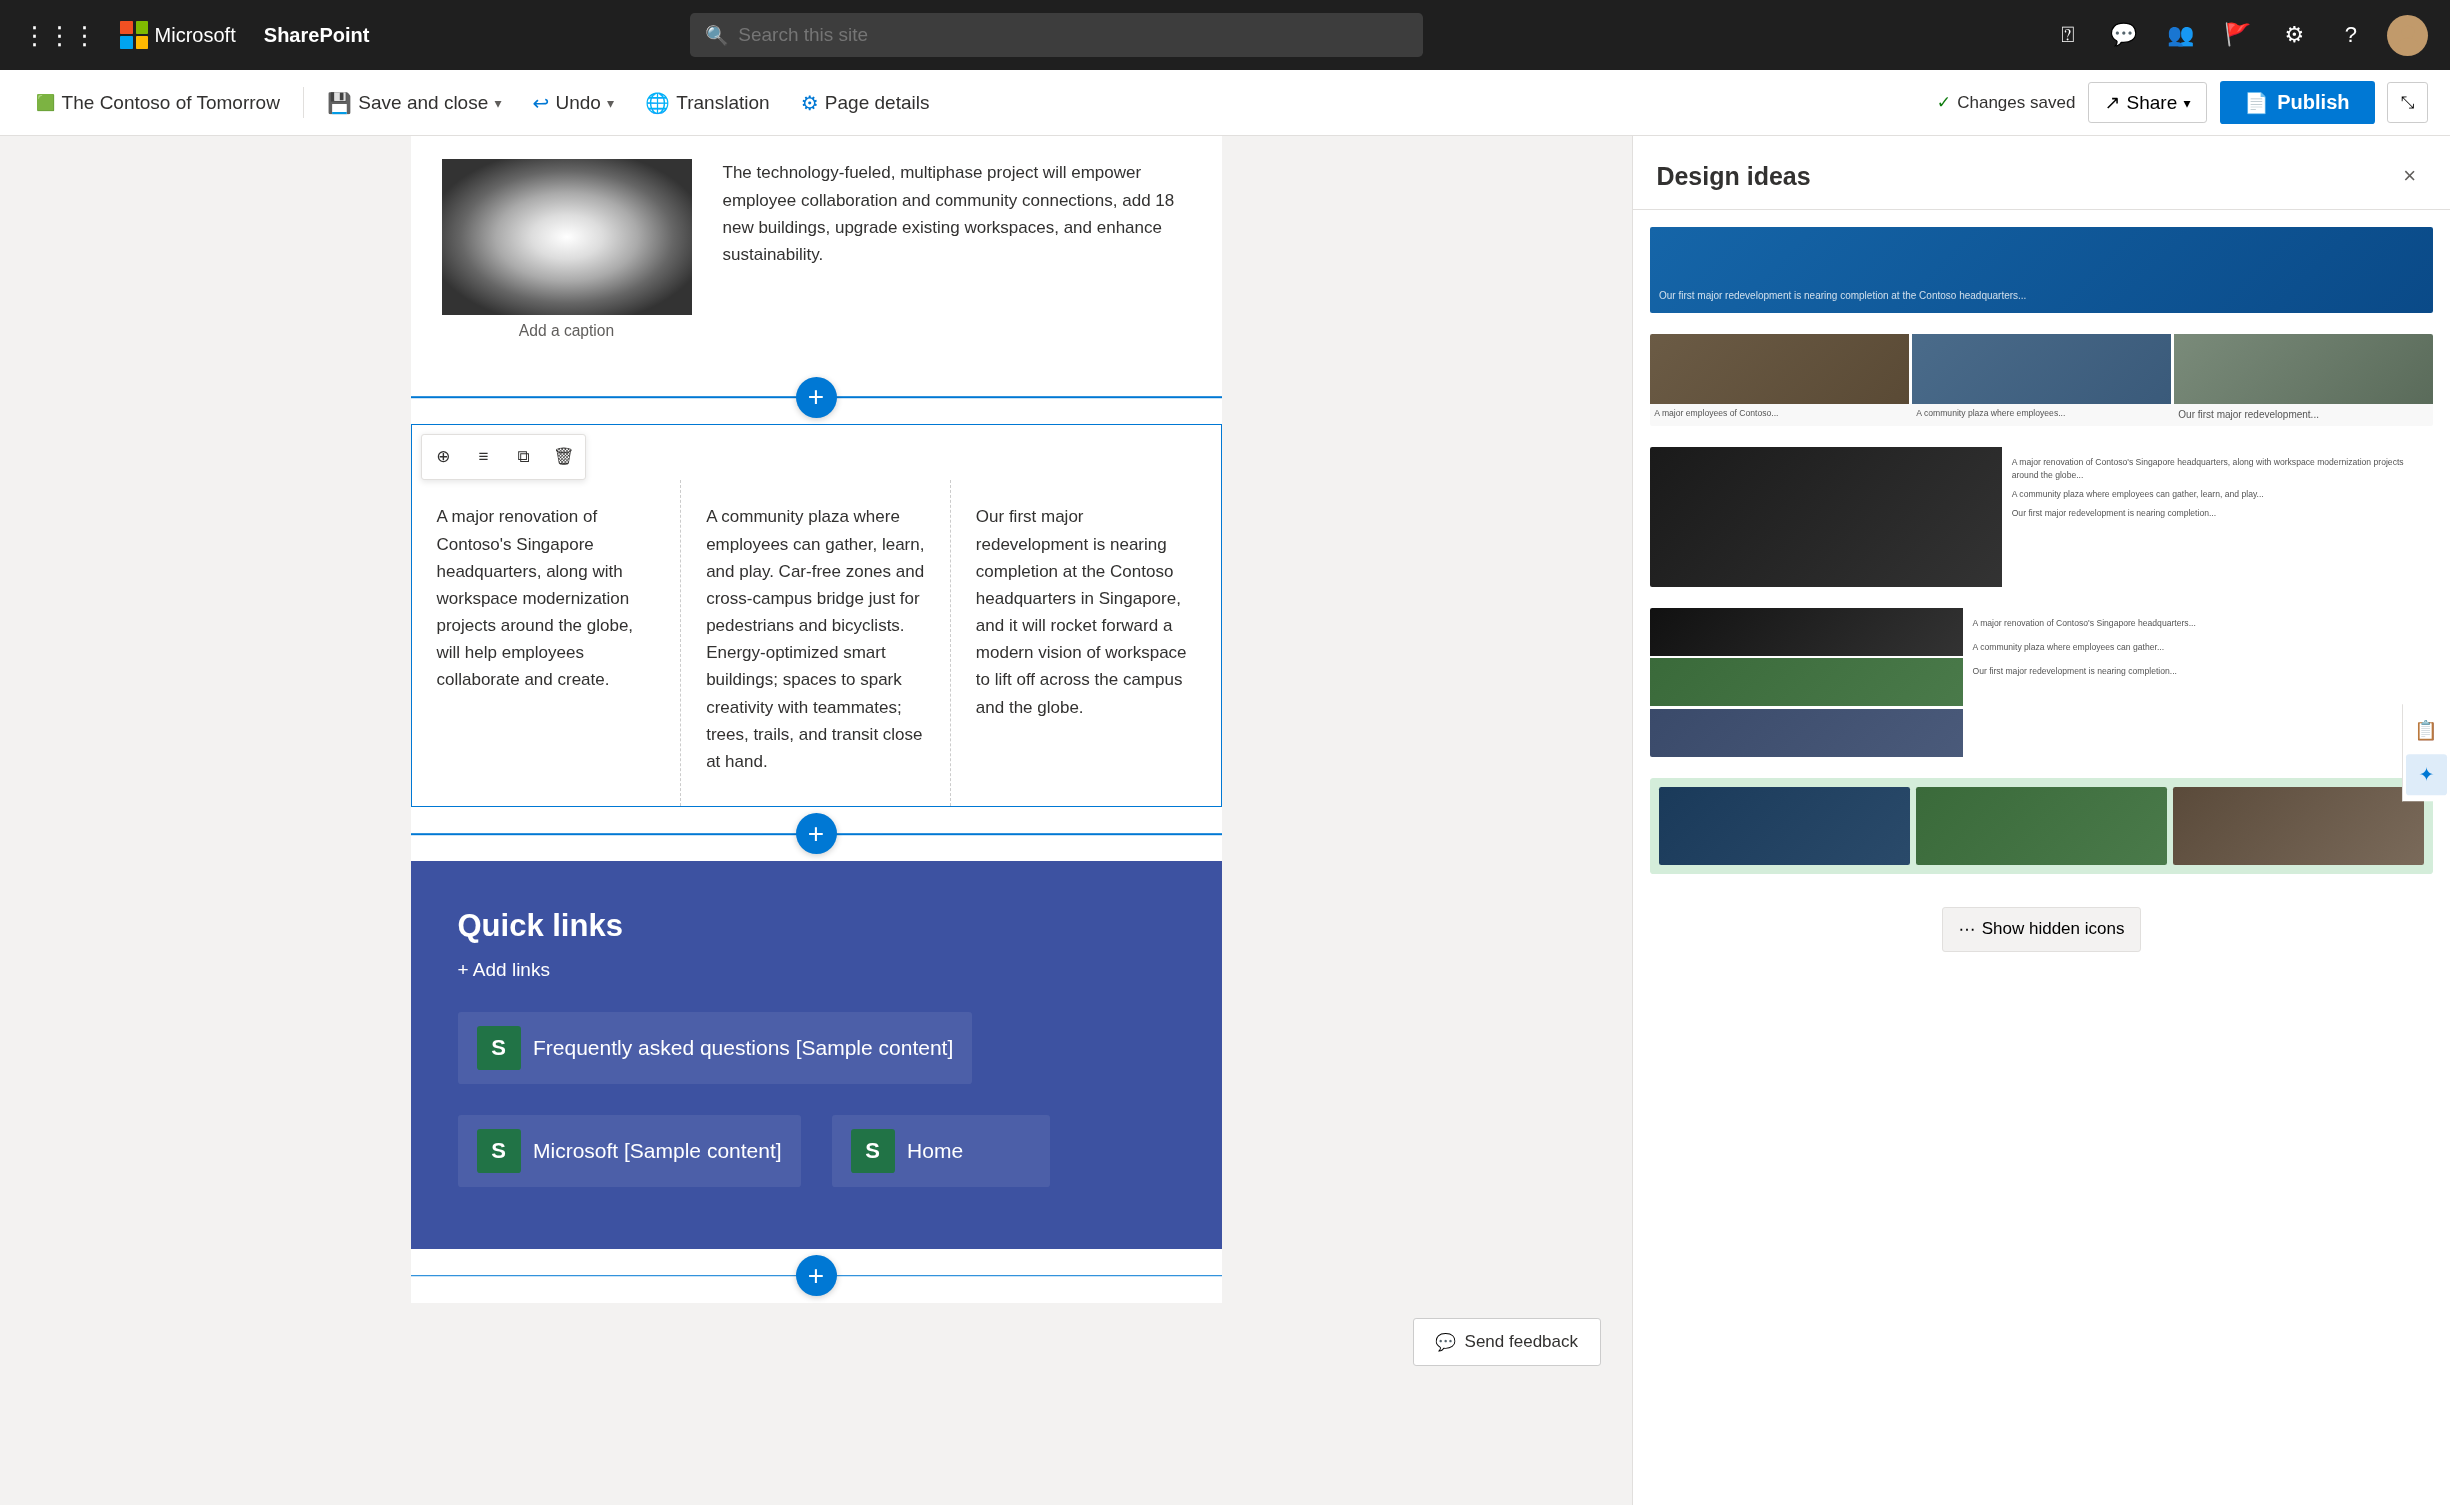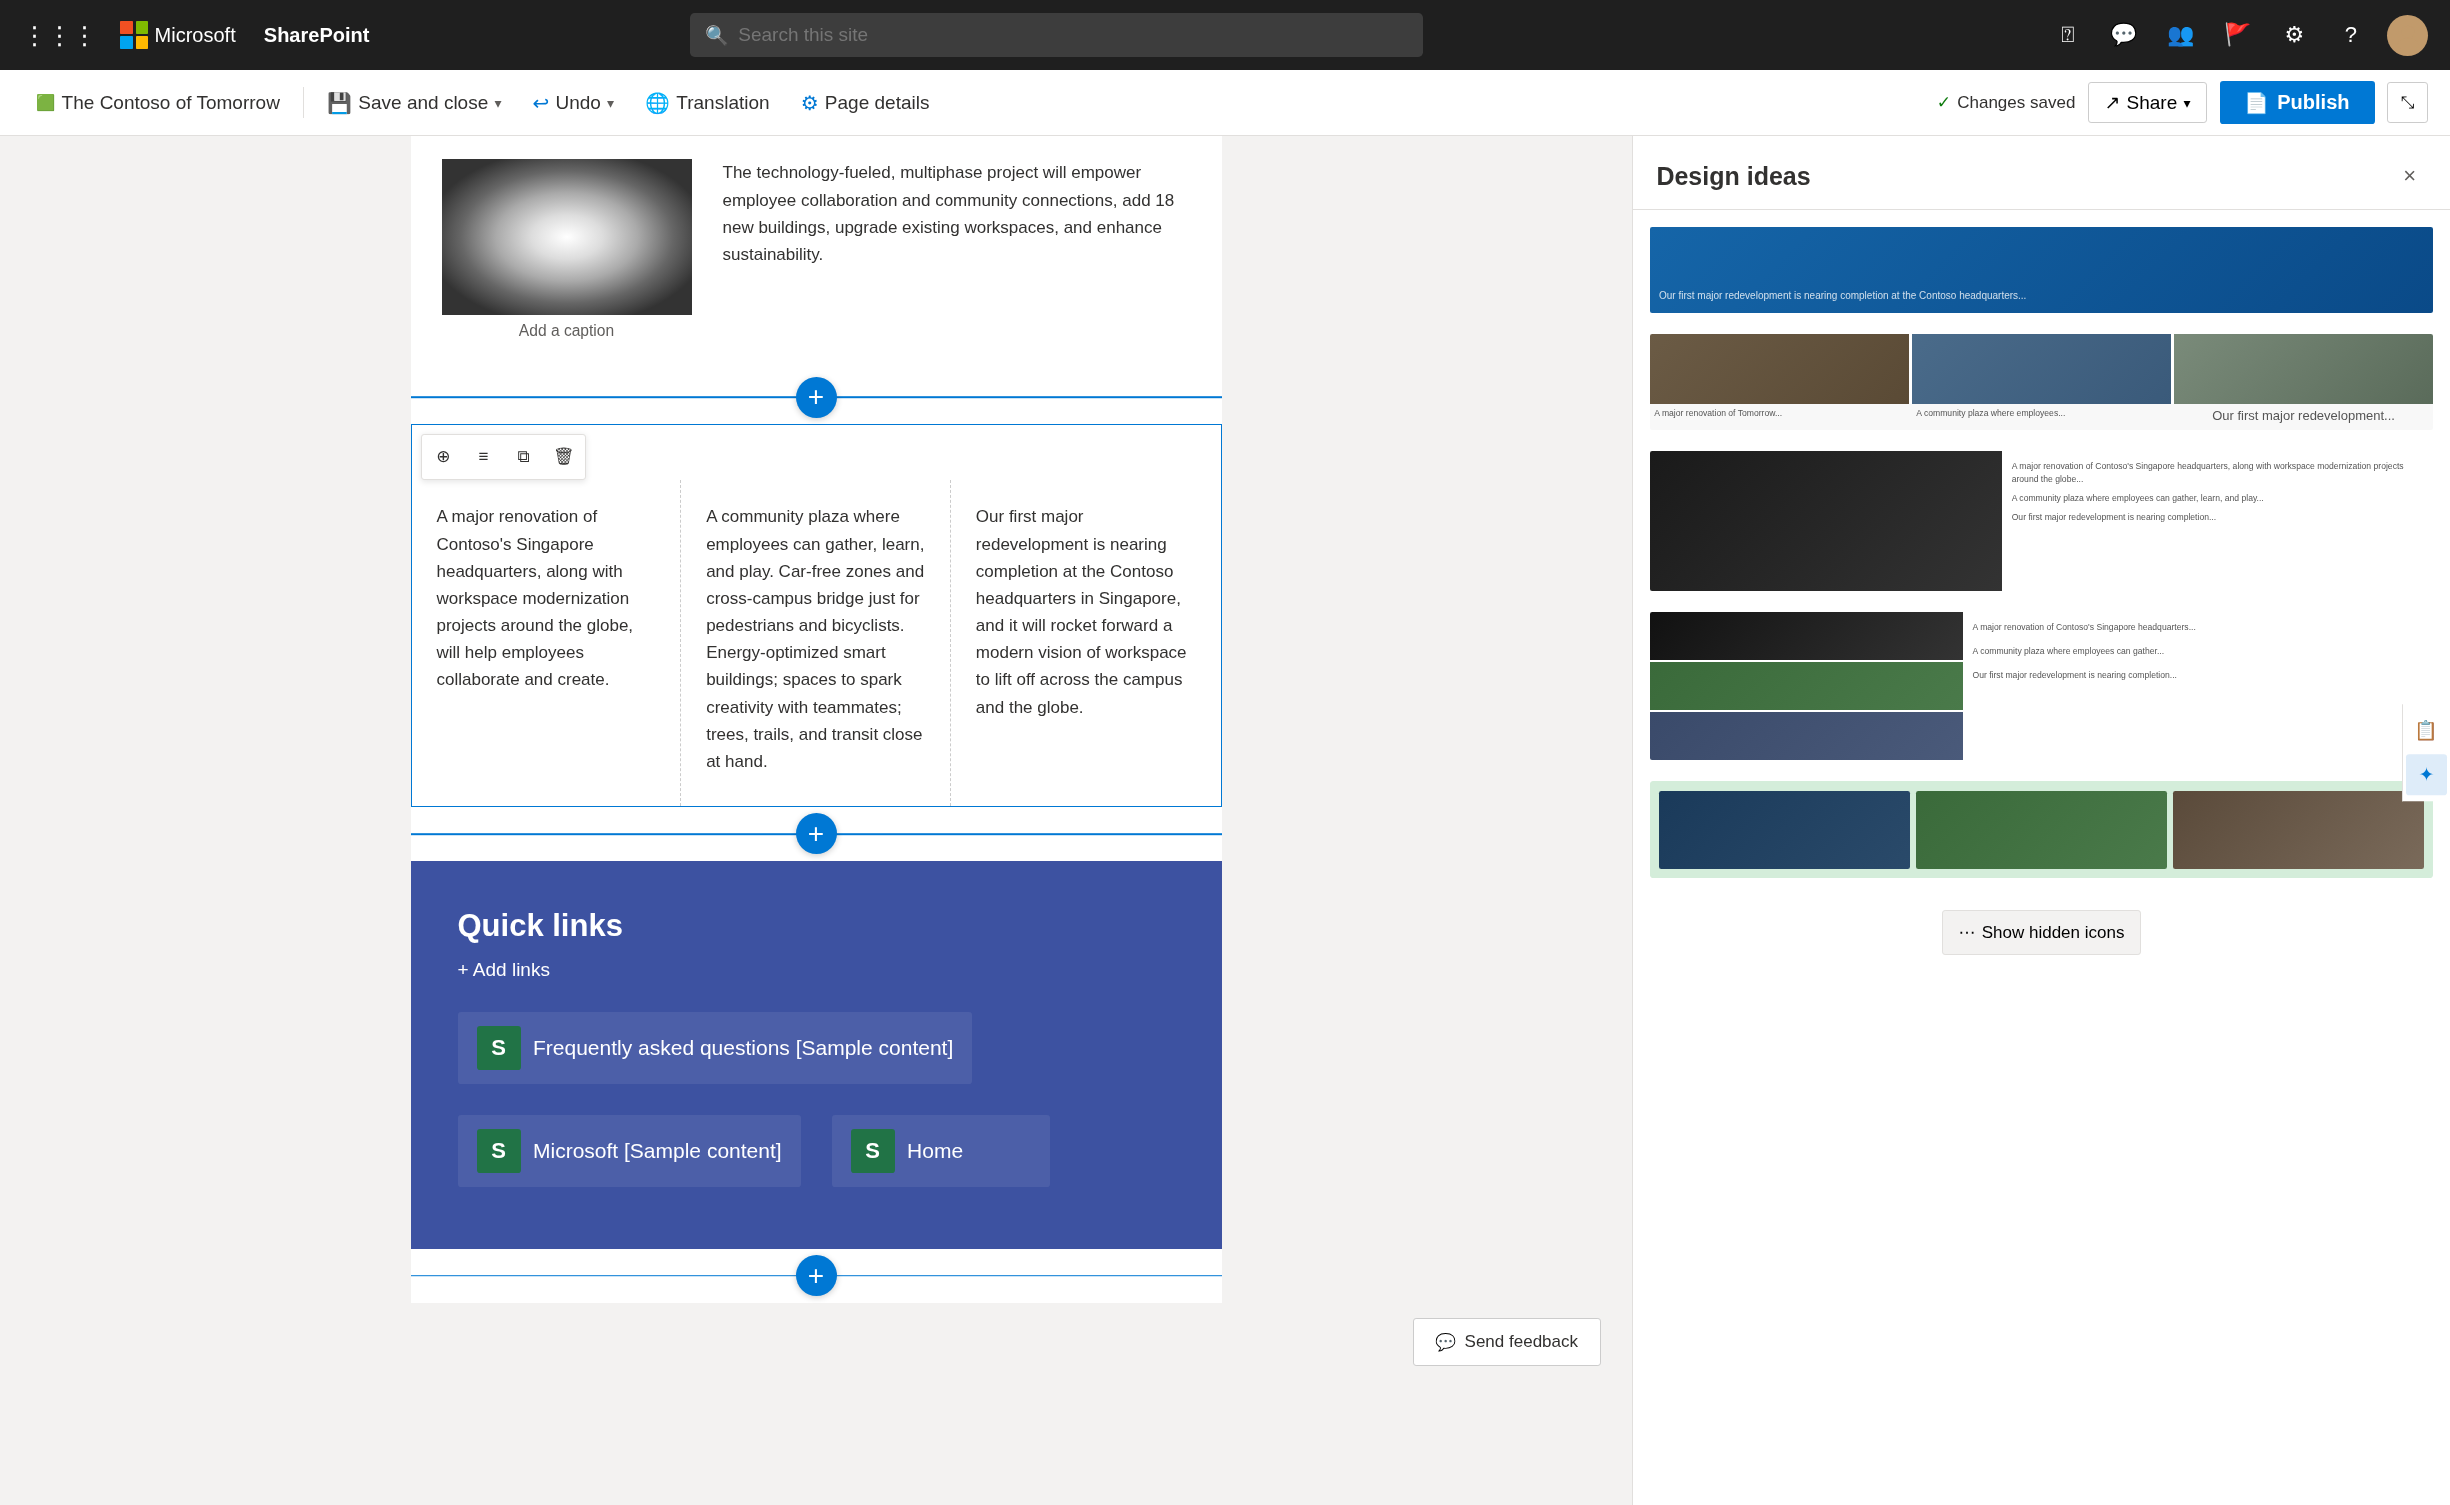--- a/index.html
+++ b/index.html
@@ -382,23 +382,23 @@
         </div>
       </div>
 
       <div class="design-card">
         <div style="display:grid; grid-template-columns:1fr 1fr 1fr; gap:2.3px;">
           <div style="background:linear-gradient(135deg,#6B5B45,#5a4a35); height:70px;"></div>
           <div style="background:linear-gradient(135deg,#4A6B8A,#3a5a7a); height:70px;"></div>
           <div style="background:linear-gradient(135deg,#7A8B7A,#5a6b5a); height:70px;"></div>
         </div>
         <div style="display:grid; grid-template-columns:1fr 1fr 1fr; gap:2.3px; background:#f8f8f8;">
-          <div style="font-size:8.6px;color:#555;padding:4.7px;line-height:1.3;">A major renovation of Tomorrow...</div>
+          <div style="font-size:8.6px;color:#555;padding:4.7px;line-height:1.3;">A major employees of Contoso...</div>
           <div style="font-size:8.6px;color:#555;padding:4.7px;line-height:1.3;">A community plaza where employees...</div>
-          <div style="font-size:13px;color:#555;padding:4.7px;line-height:1.3;text-align:center;">Our first major redevelopment...</div>
+          <div style="font-size:10px;color:#555;padding:4.7px;line-height:1.3;">Our first major redevelopment...</div>
         </div>
       </div>
 
       <div class="design-card">
         <div style="display:flex; background:white;">
           <div style="width:45%;">
             <div style="background:linear-gradient(135deg,#1a1a1a,#333); height:140px;"></div>
           </div>
           <div style="flex:1; padding:9.4px; font-size:8.6px; color:#555; line-height:1.5;">
             <p style="margin-bottom:6.2px;">A major renovation of Contoso's Singapore headquarters, along with workspace modernization projects around the globe...</p>

